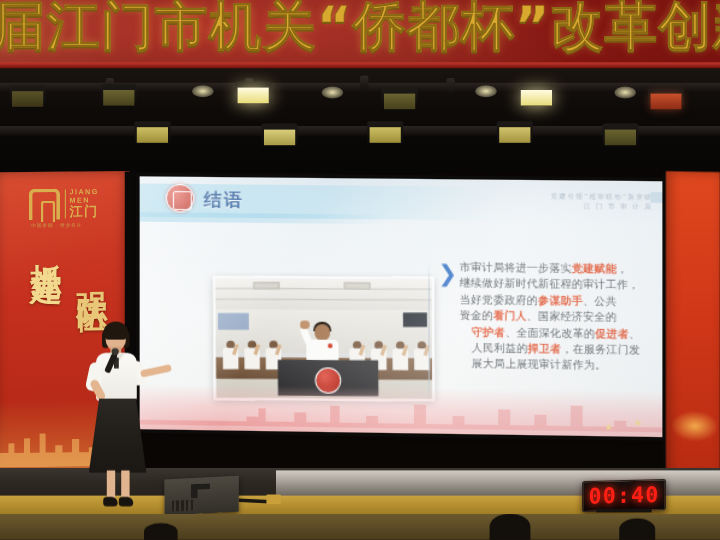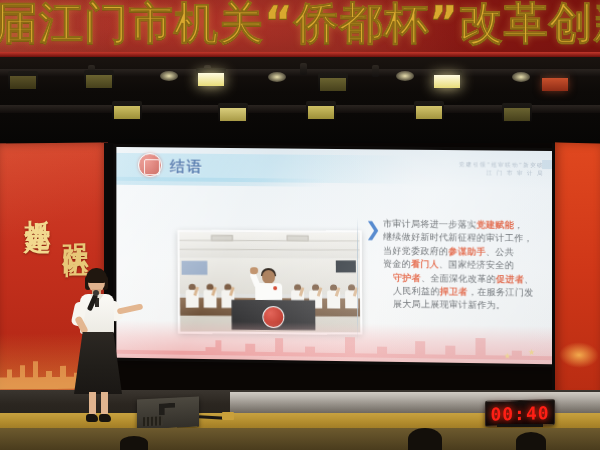--- a/index.html
+++ b/index.html
@@ -469,20 +469,27 @@
 
     <div class="spot-glow" style="left:160px;top:14px;"></div>
     <div class="spot-glow" style="left:268px;top:15px;"></div>
     <div class="spot-glow" style="left:396px;top:14px;"></div>
     <div class="spot-glow" style="left:512px;top:15px;"></div>
   </div>
 
   <div class="wall-dark-l"></div>
 
   <div class="left-banner">
+    <div class="lb-logo">
+      <div class="gate"></div>
+      <div class="lb-divider"></div>
+      <div class="lb-en">JIANG<br>MEN</div>
+      <div class="lb-cn">江门</div>
+      <div class="lb-sub">中国侨都 · 侨乡名片</div>
+    </div>
     <div class="lb-main">
       <div class="lb-col c1">抓党建</div>
       <div class="lb-col c2">强队伍</div>
     </div>
     <div class="lb-skyline"></div>
     <svg class="lb-sky-sil" viewBox="0 0 108 34" preserveAspectRatio="none">
       <path d="M0 34 L0 22 L7 22 L7 14 L12 14 L12 22 L20 22 L20 10 L25 10 L25 22 L33 22 L33 6 L38 6 L38 22 L46 22 L46 16 L52 16 L52 22 L60 22 L60 11 L66 11 L66 22 L74 22 L74 18 L80 18 L80 22 L88 22 L88 13 L94 13 L94 22 L102 22 L102 20 L108 20 L108 34 Z" fill="#f6c468"></path>
     </svg>
   </div>
 

